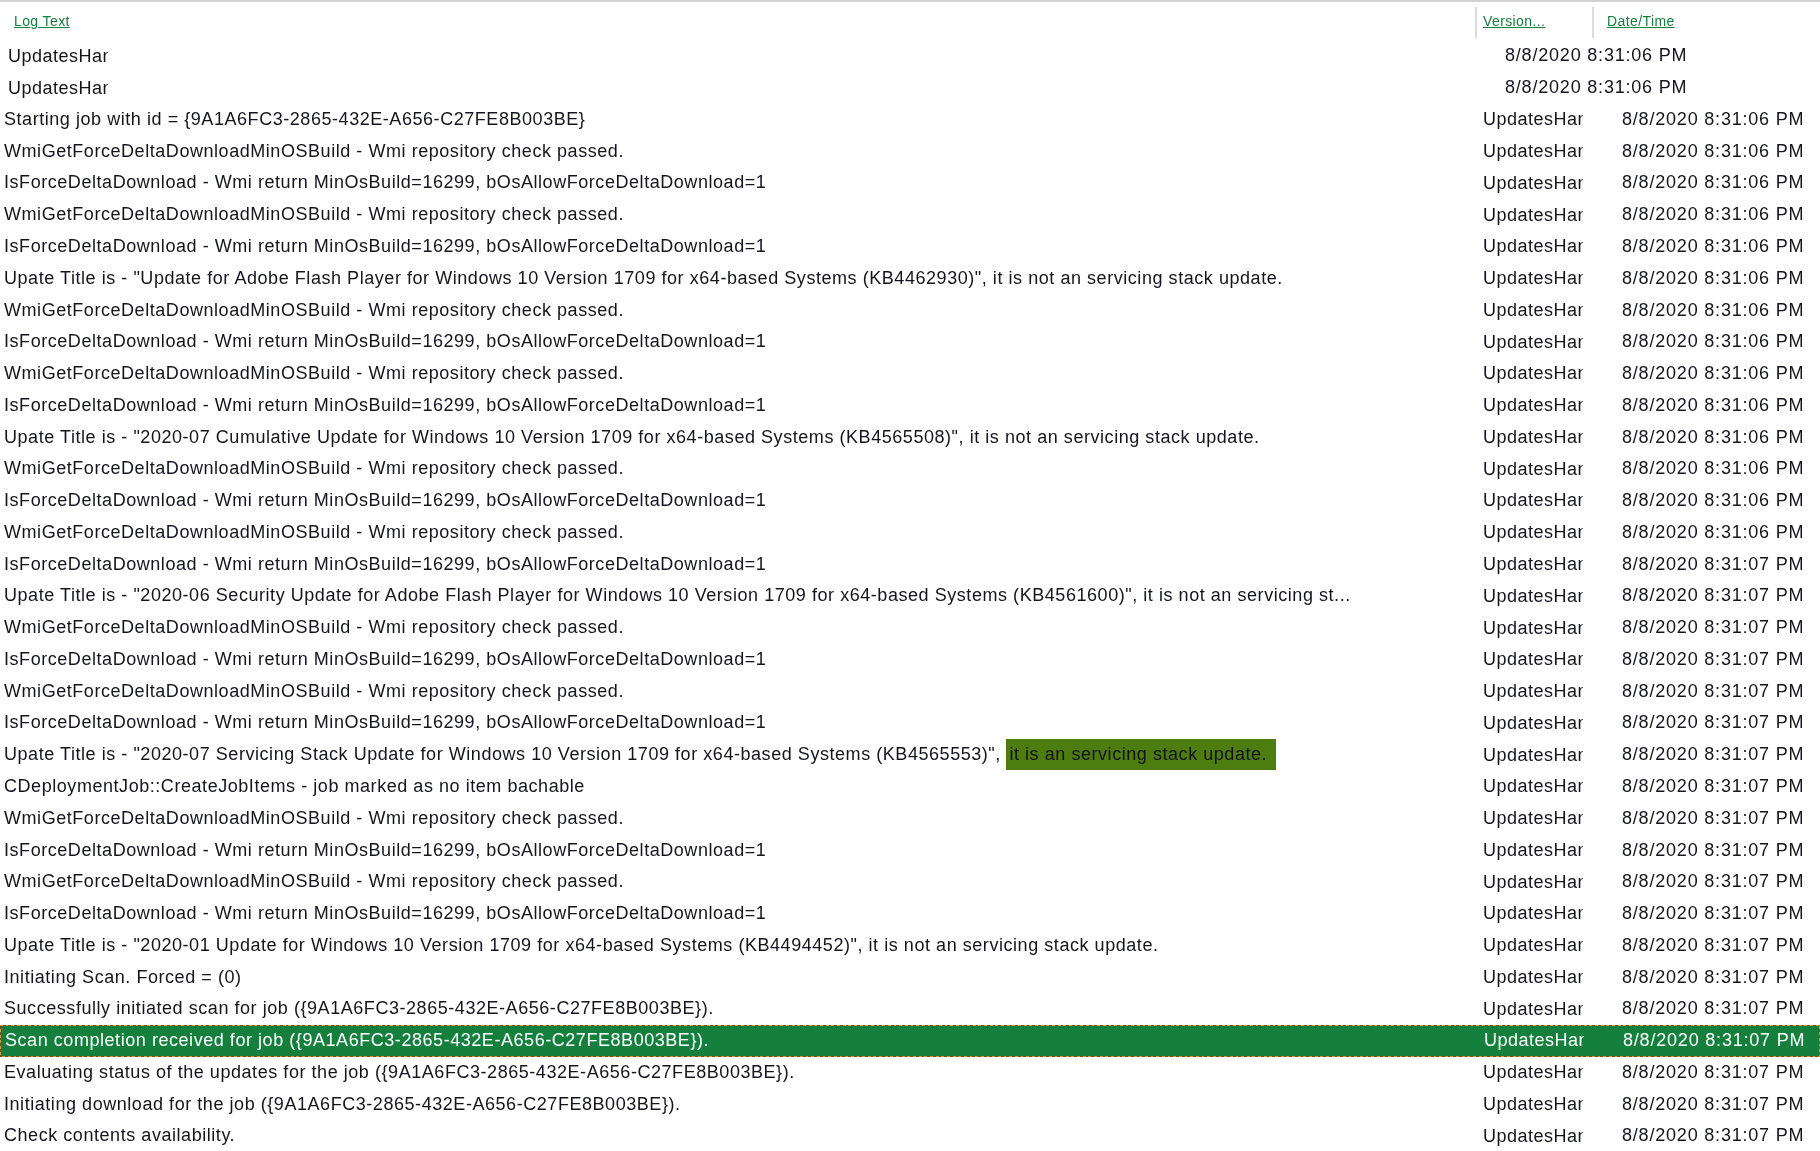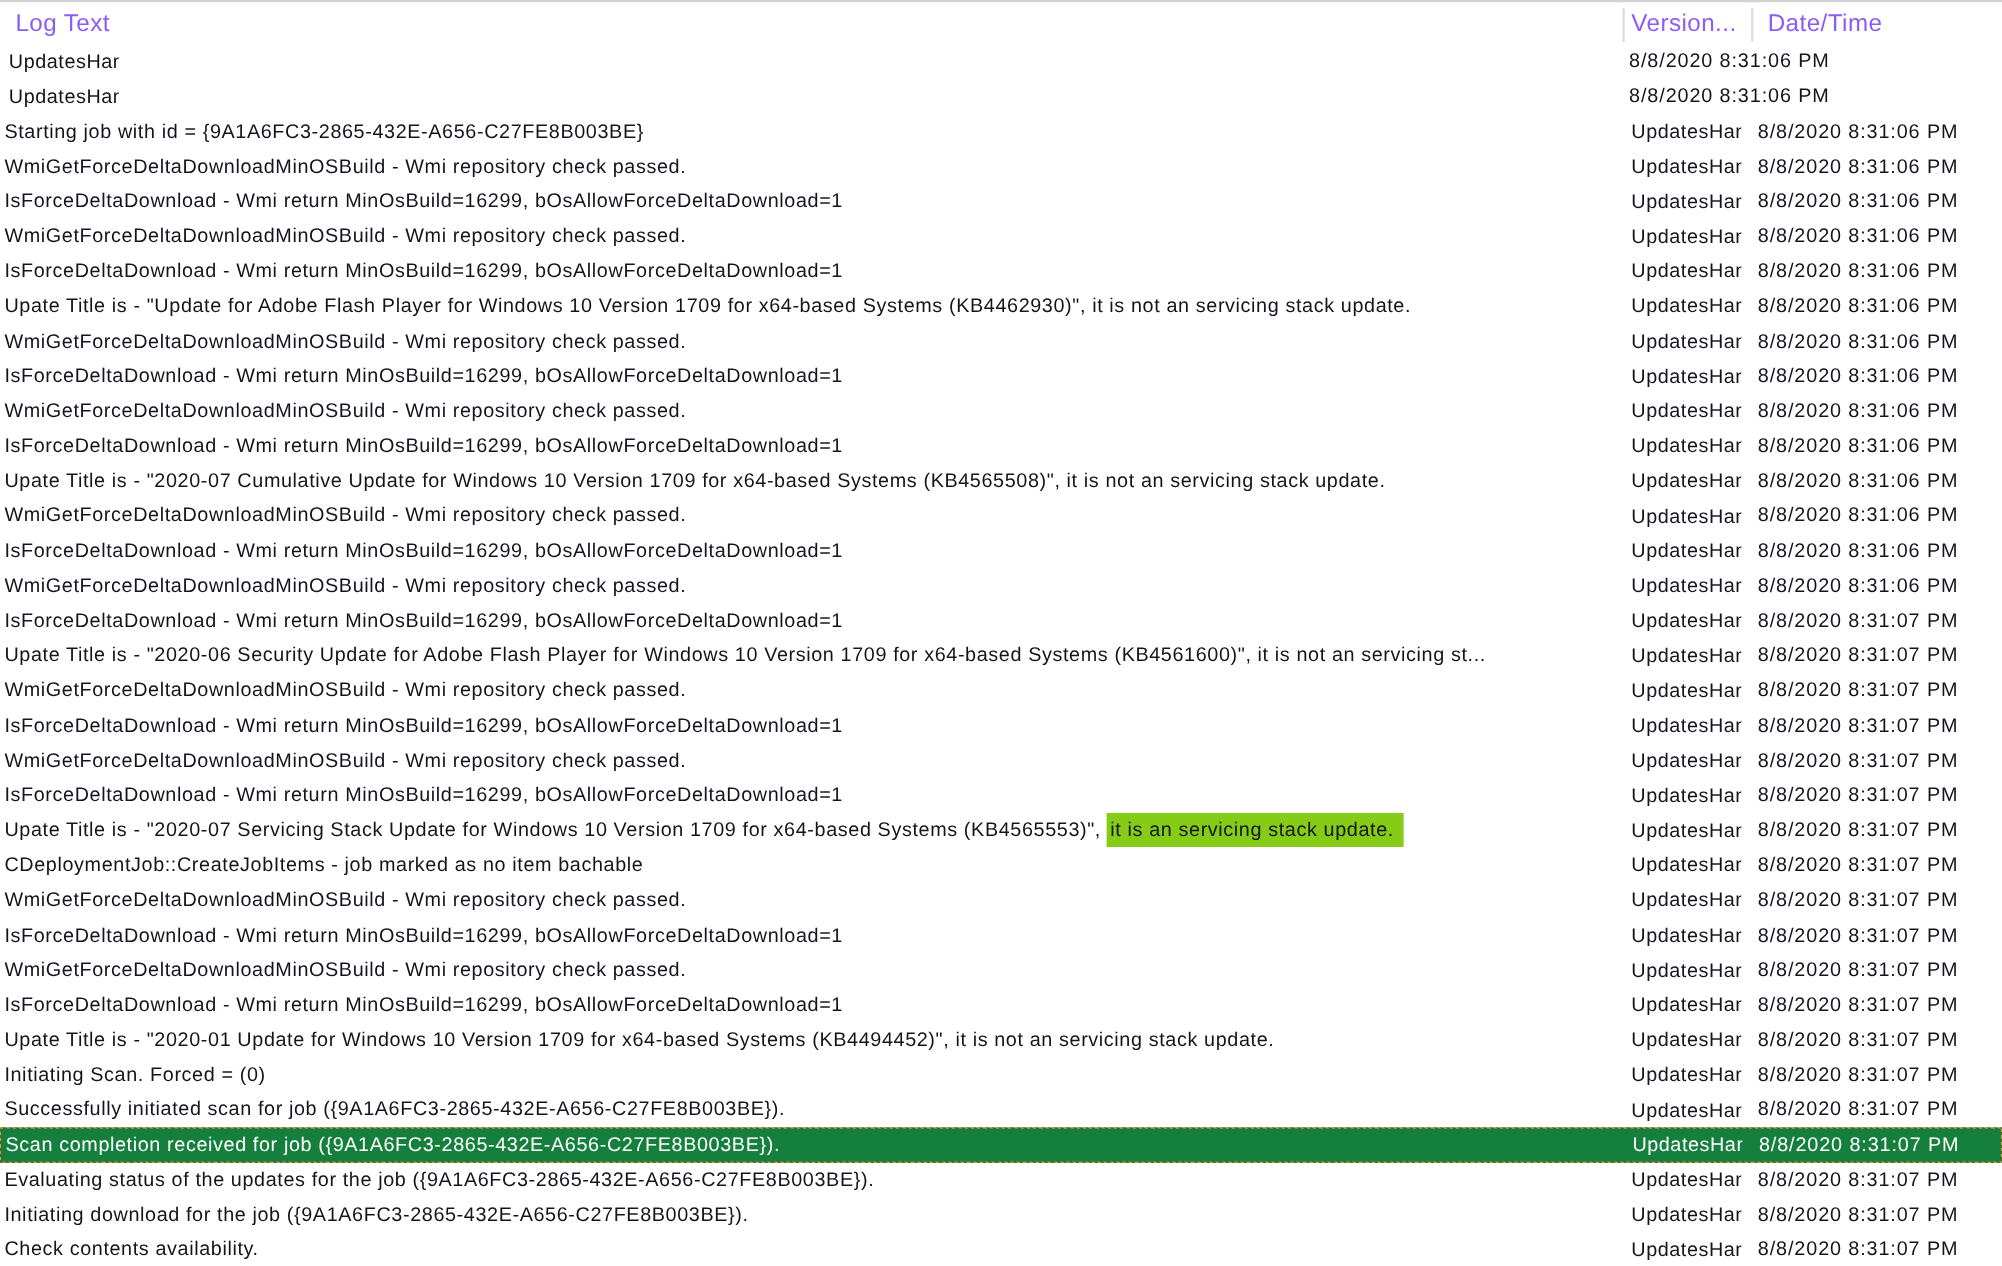--- a/index.html
+++ b/index.html
@@ -13,24 +13,25 @@
   .log-table { width:1820px; }
 
   
   .hdr {
     position:relative;
     height:38px;
     border-top:2px solid #d2d2d2;
     display:grid;
     grid-template-columns:1475px 117px auto;
     align-items:center;
-    font-size:22px;
-    color:#8b5cf6;
+    font-size:14px;
+    color:#15803d;
     letter-spacing:0.4px;
     background:#ffffff;
+    text-decoration:underline;
   }
   .hdr .h-log  { padding-left:14px; }
   .hdr .h-comp { padding-left:8px;  }
   .hdr .h-dt   { padding-left:15px; }
   .hdr-sep {
     position:absolute;
     top:5px;
     width:2px; height:31px;
     background:#dcdcdc;
   }
@@ -52,24 +53,24 @@
   .cell-text { padding-left:4px; }
   .cell-comp { padding-left:8px; }
   .comp-inner {
     display:inline-block;
     width:100px;
     overflow:hidden;
     white-space:nowrap;
     vertical-align:middle;
     letter-spacing:0.5px;
   }
-  .cell-dt { padding-left:6px; letter-spacing:0.8px; }
+  .cell-dt { padding-left:6px; letter-spacing:0.8px;margin-left:24px; }
 
   .hl {
-    background:#84cc16;
+    background:#4d7c0f;
     padding:5px 9px 6px 3px;
     text-align:right;
   }
 
   .row.selected {
     background:#15803d;
     color:#ffffff;
     border:1px solid;
     border-image:repeating-linear-gradient(45deg,#6a5418 0 2px,#d09b42 2px 4px) 1;
   }

